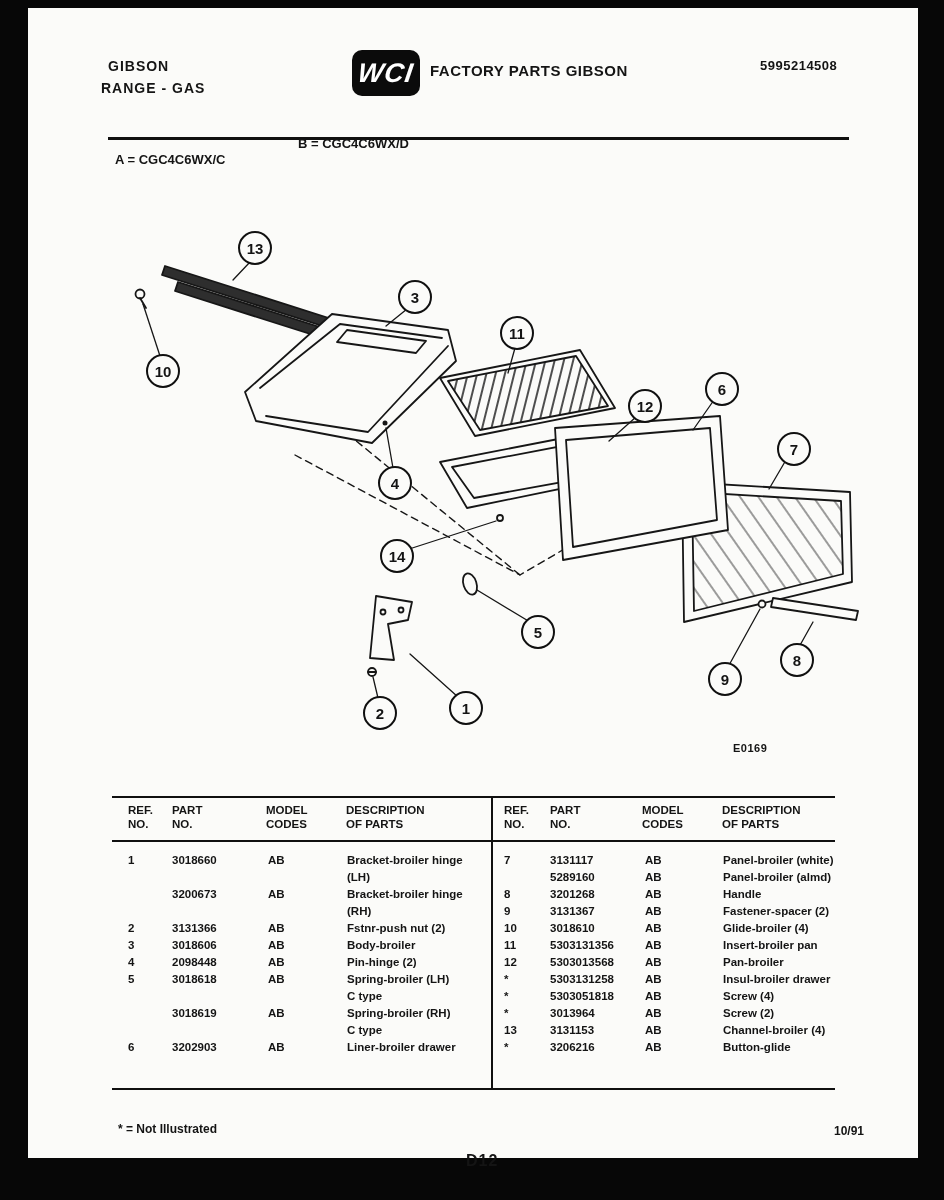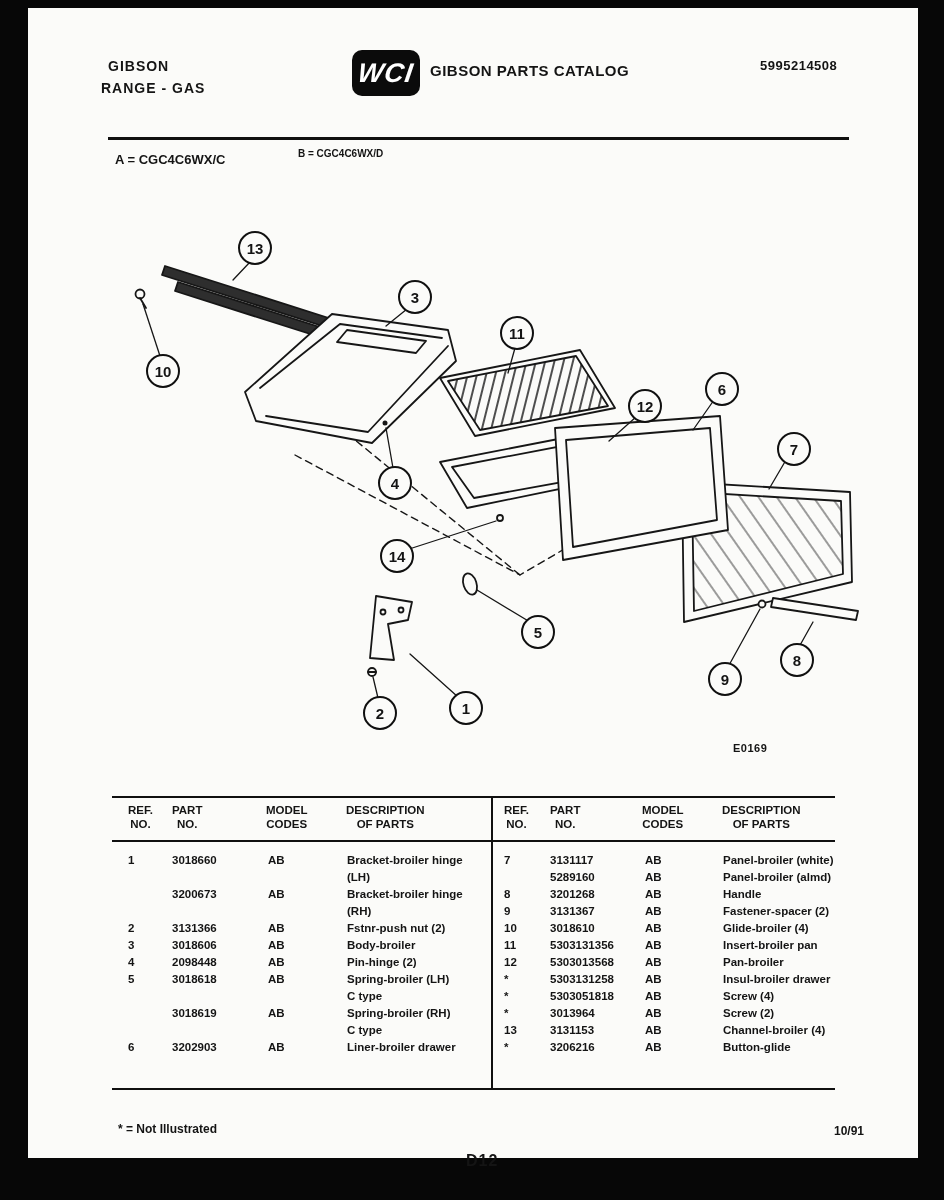--- a/index.html
+++ b/index.html
@@ -26,42 +26,42 @@
     background:#0b0b0b; border-radius:10px;
     color:#ffffff; display:flex; align-items:center; justify-content:center;
     font-size:27px; font-style:italic; letter-spacing:1px;
   }
   .logo span { transform:skewX(-8deg); }
   .catalog-title { left:430px; top:62px; font-size:15px; letter-spacing:0.5px; }
   .docnum { left:760px; top:58px; font-size:13px; letter-spacing:0.5px; }
   .rule-header { left:108px; top:137px; width:741px; height:3px; background:#101010; }
 
   .model-a { left:115px; top:152px; font-size:13px; }
-  .model-b { left:298px; top:148px; font-size:10px; }
+  .model-b { left:298px; top:136px; font-size:13px; }
 
   
   .diagram-svg { left:110px; top:230px; z-index:1; }
   .callout {
     position:absolute; width:34px; height:34px;
     border:2.5px solid #101010; border-radius:50%;
     background:#fbfbf9; z-index:5;
     display:flex; align-items:center; justify-content:center;
     font-size:15px;
   }
   .figure-code { left:733px; top:742px; font-size:11px; letter-spacing:0.5px; }
 
   
   .hline { background:#101010; height:2px; }
   .vline { background:#101010; width:2px; }
   .t-top { left:112px; top:796px; width:723px; }
   .t-mid { left:112px; top:840px; width:723px; }
   .t-bot { left:112px; top:1088px; width:723px; }
   .t-div { left:491px; top:796px; height:294px; }
 
-  .th { position:absolute; font-size:11.5px; line-height:14px; white-space:pre-line;text-align:center; }
+  .th { position:absolute; font-size:11.5px; line-height:14px; white-space:pre-line; }
   .th.ref-l  { left:128px; top:803px; }
   .th.part-l { left:172px; top:803px; }
   .th.code-l { left:266px; top:803px; }
   .th.desc-l { left:346px; top:803px; }
   .th.ref-r  { left:504px; top:803px; }
   .th.part-r { left:550px; top:803px; }
   .th.code-r { left:642px; top:803px; }
   .th.desc-r { left:722px; top:803px; }
 
   .tbody { position:absolute; display:grid; font-size:11.5px; line-height:17px; }
@@ -78,21 +78,21 @@
 </head>
 <body>
 
 <div class="paper"></div>
 
 <div class="abs brand1">GIBSON</div>
 <div class="abs brand2">RANGE - GAS</div>
 <div class="abs logo">
     <span>WCI</span>
   </div>
-<div class="abs catalog-title">GIBSON PARTS CATALOG</div>
+<div class="abs catalog-title">FACTORY PARTS GIBSON</div>
 <div class="abs docnum">5995214508</div>
 <div class="abs rule-header"></div>
 
 <div class="abs model-a">A = CGC4C6WX/C</div>
 <div class="abs model-b">B = CGC4C6WX/D</div>
 
 <svg class="abs diagram-svg" width="760" height="540" viewBox="0 0 760 540" xmlns="http://www.w3.org/2000/svg">
   <defs>
     <pattern id="grill" width="9" height="9" patternUnits="userSpaceOnUse" patternTransform="rotate(14)">
       <line x1="4" y1="0" x2="4" y2="9" stroke="#222" stroke-width="1.6"></line>

